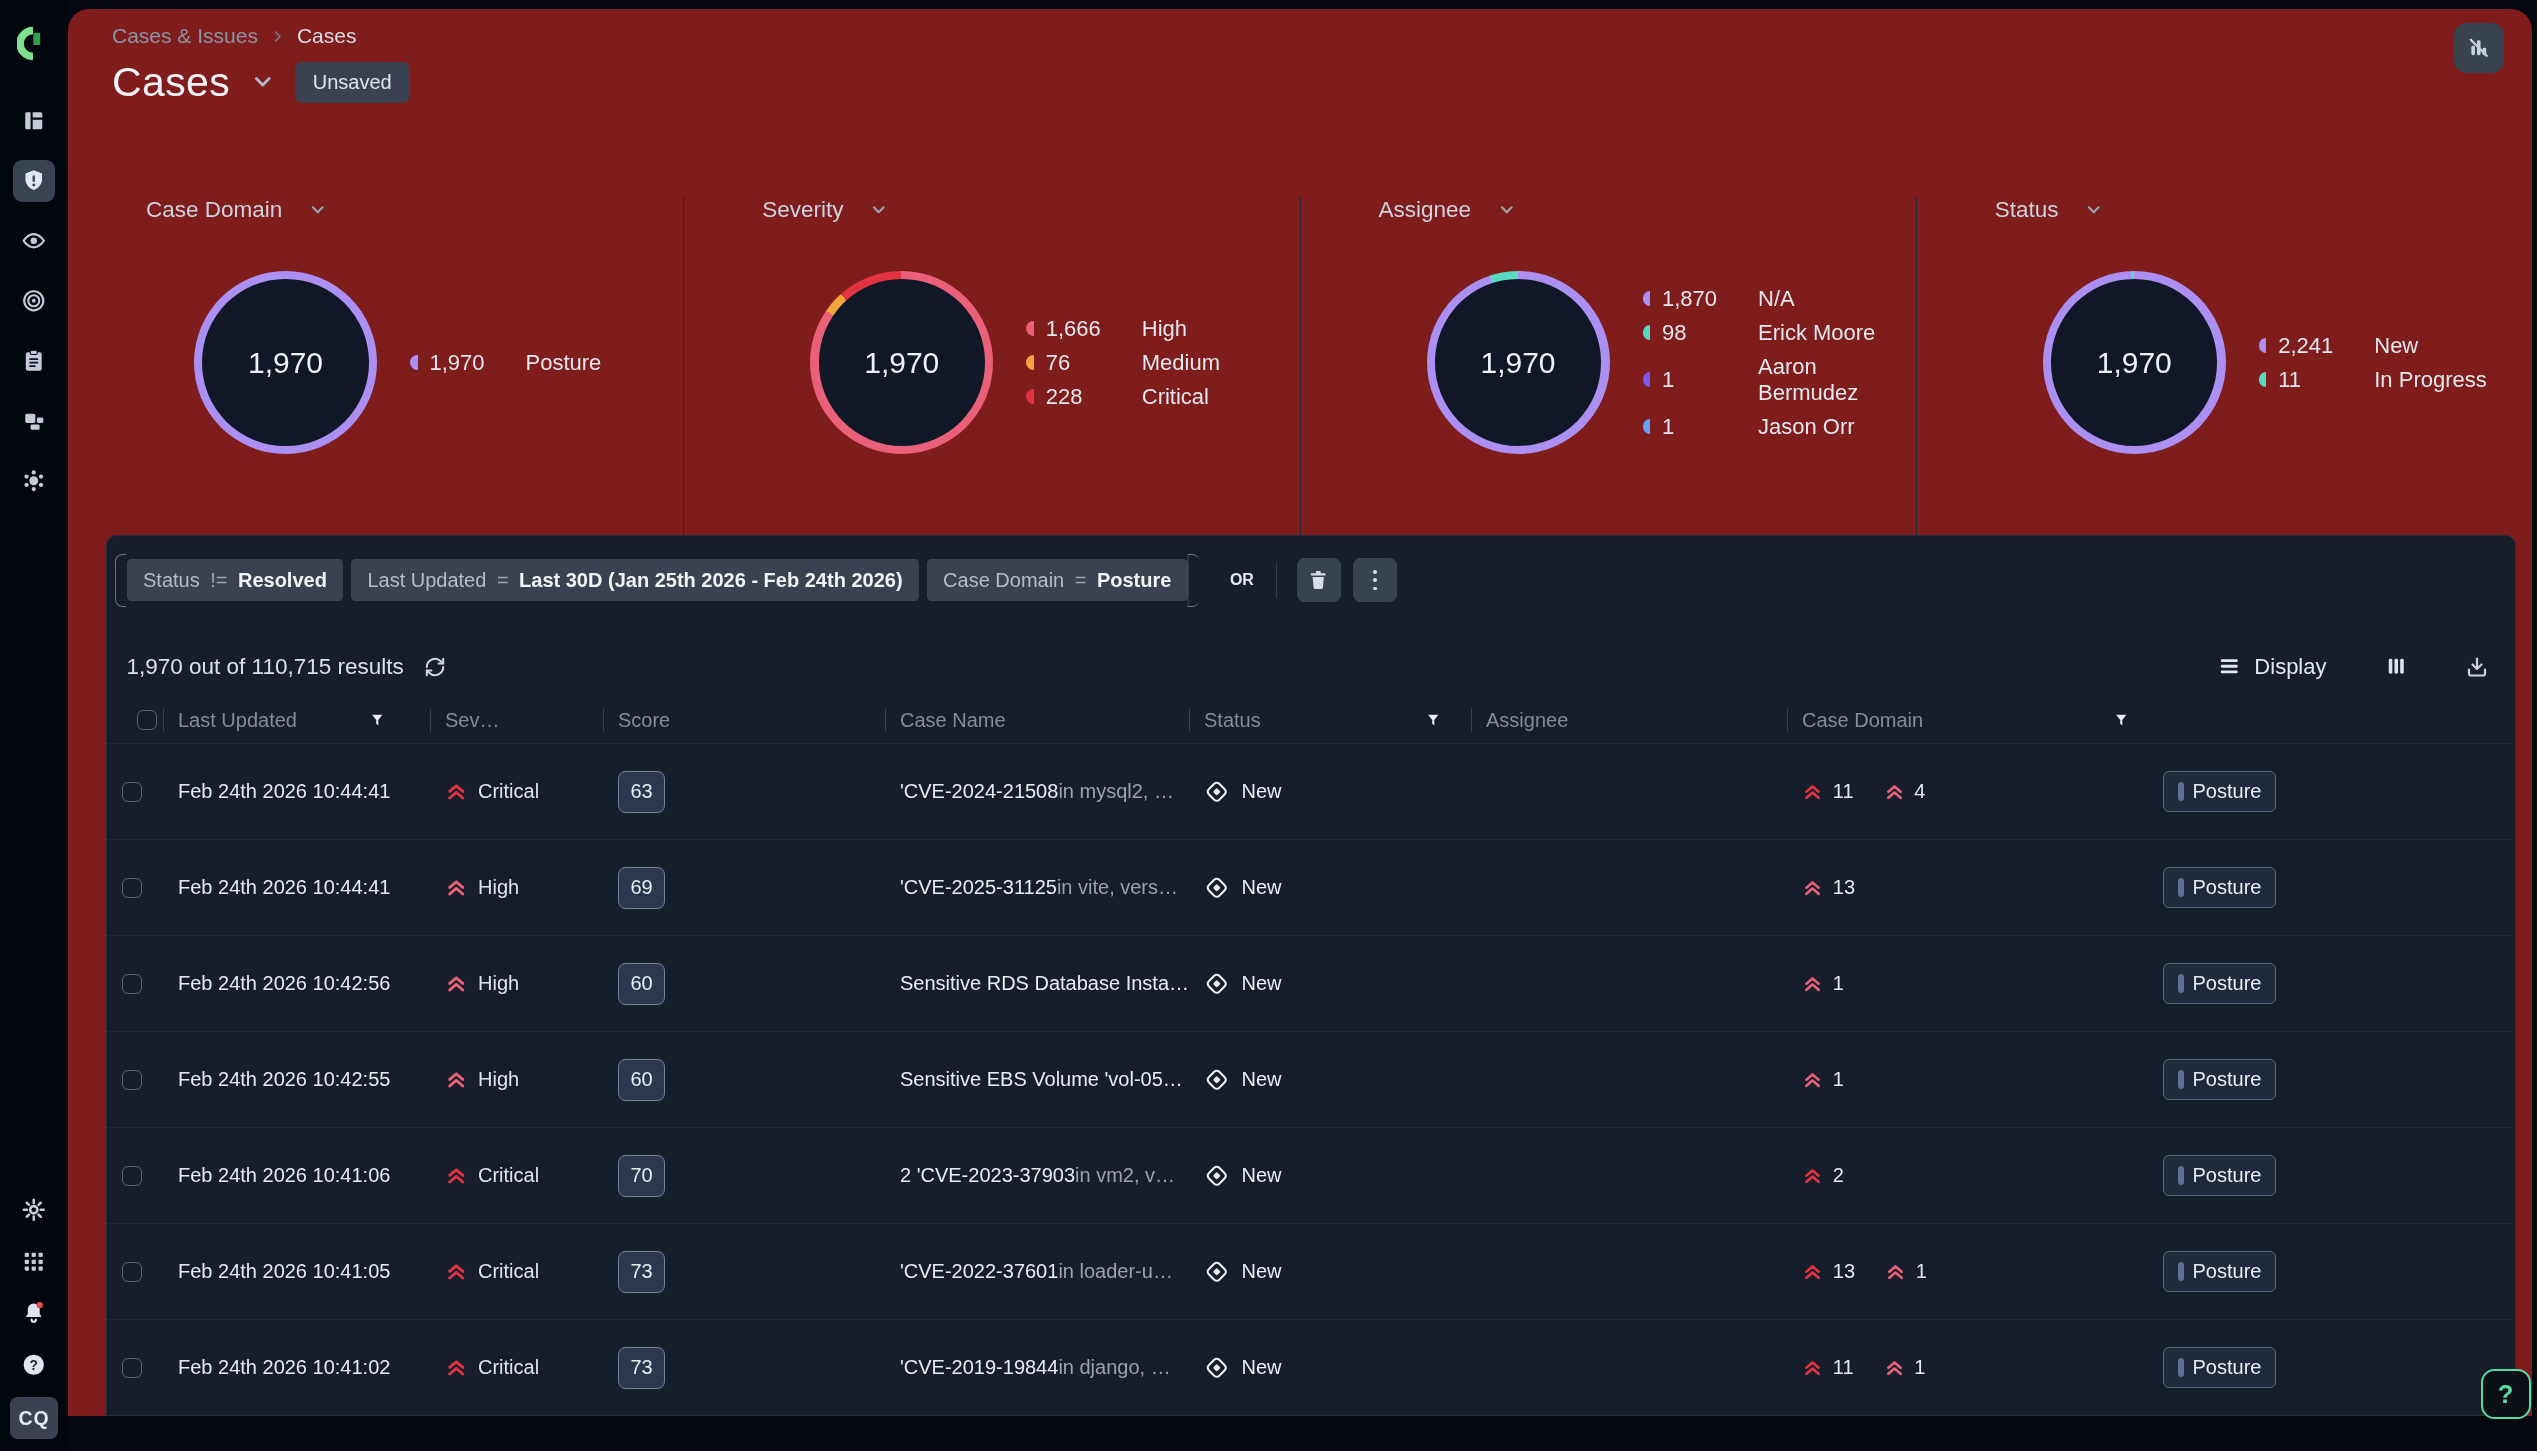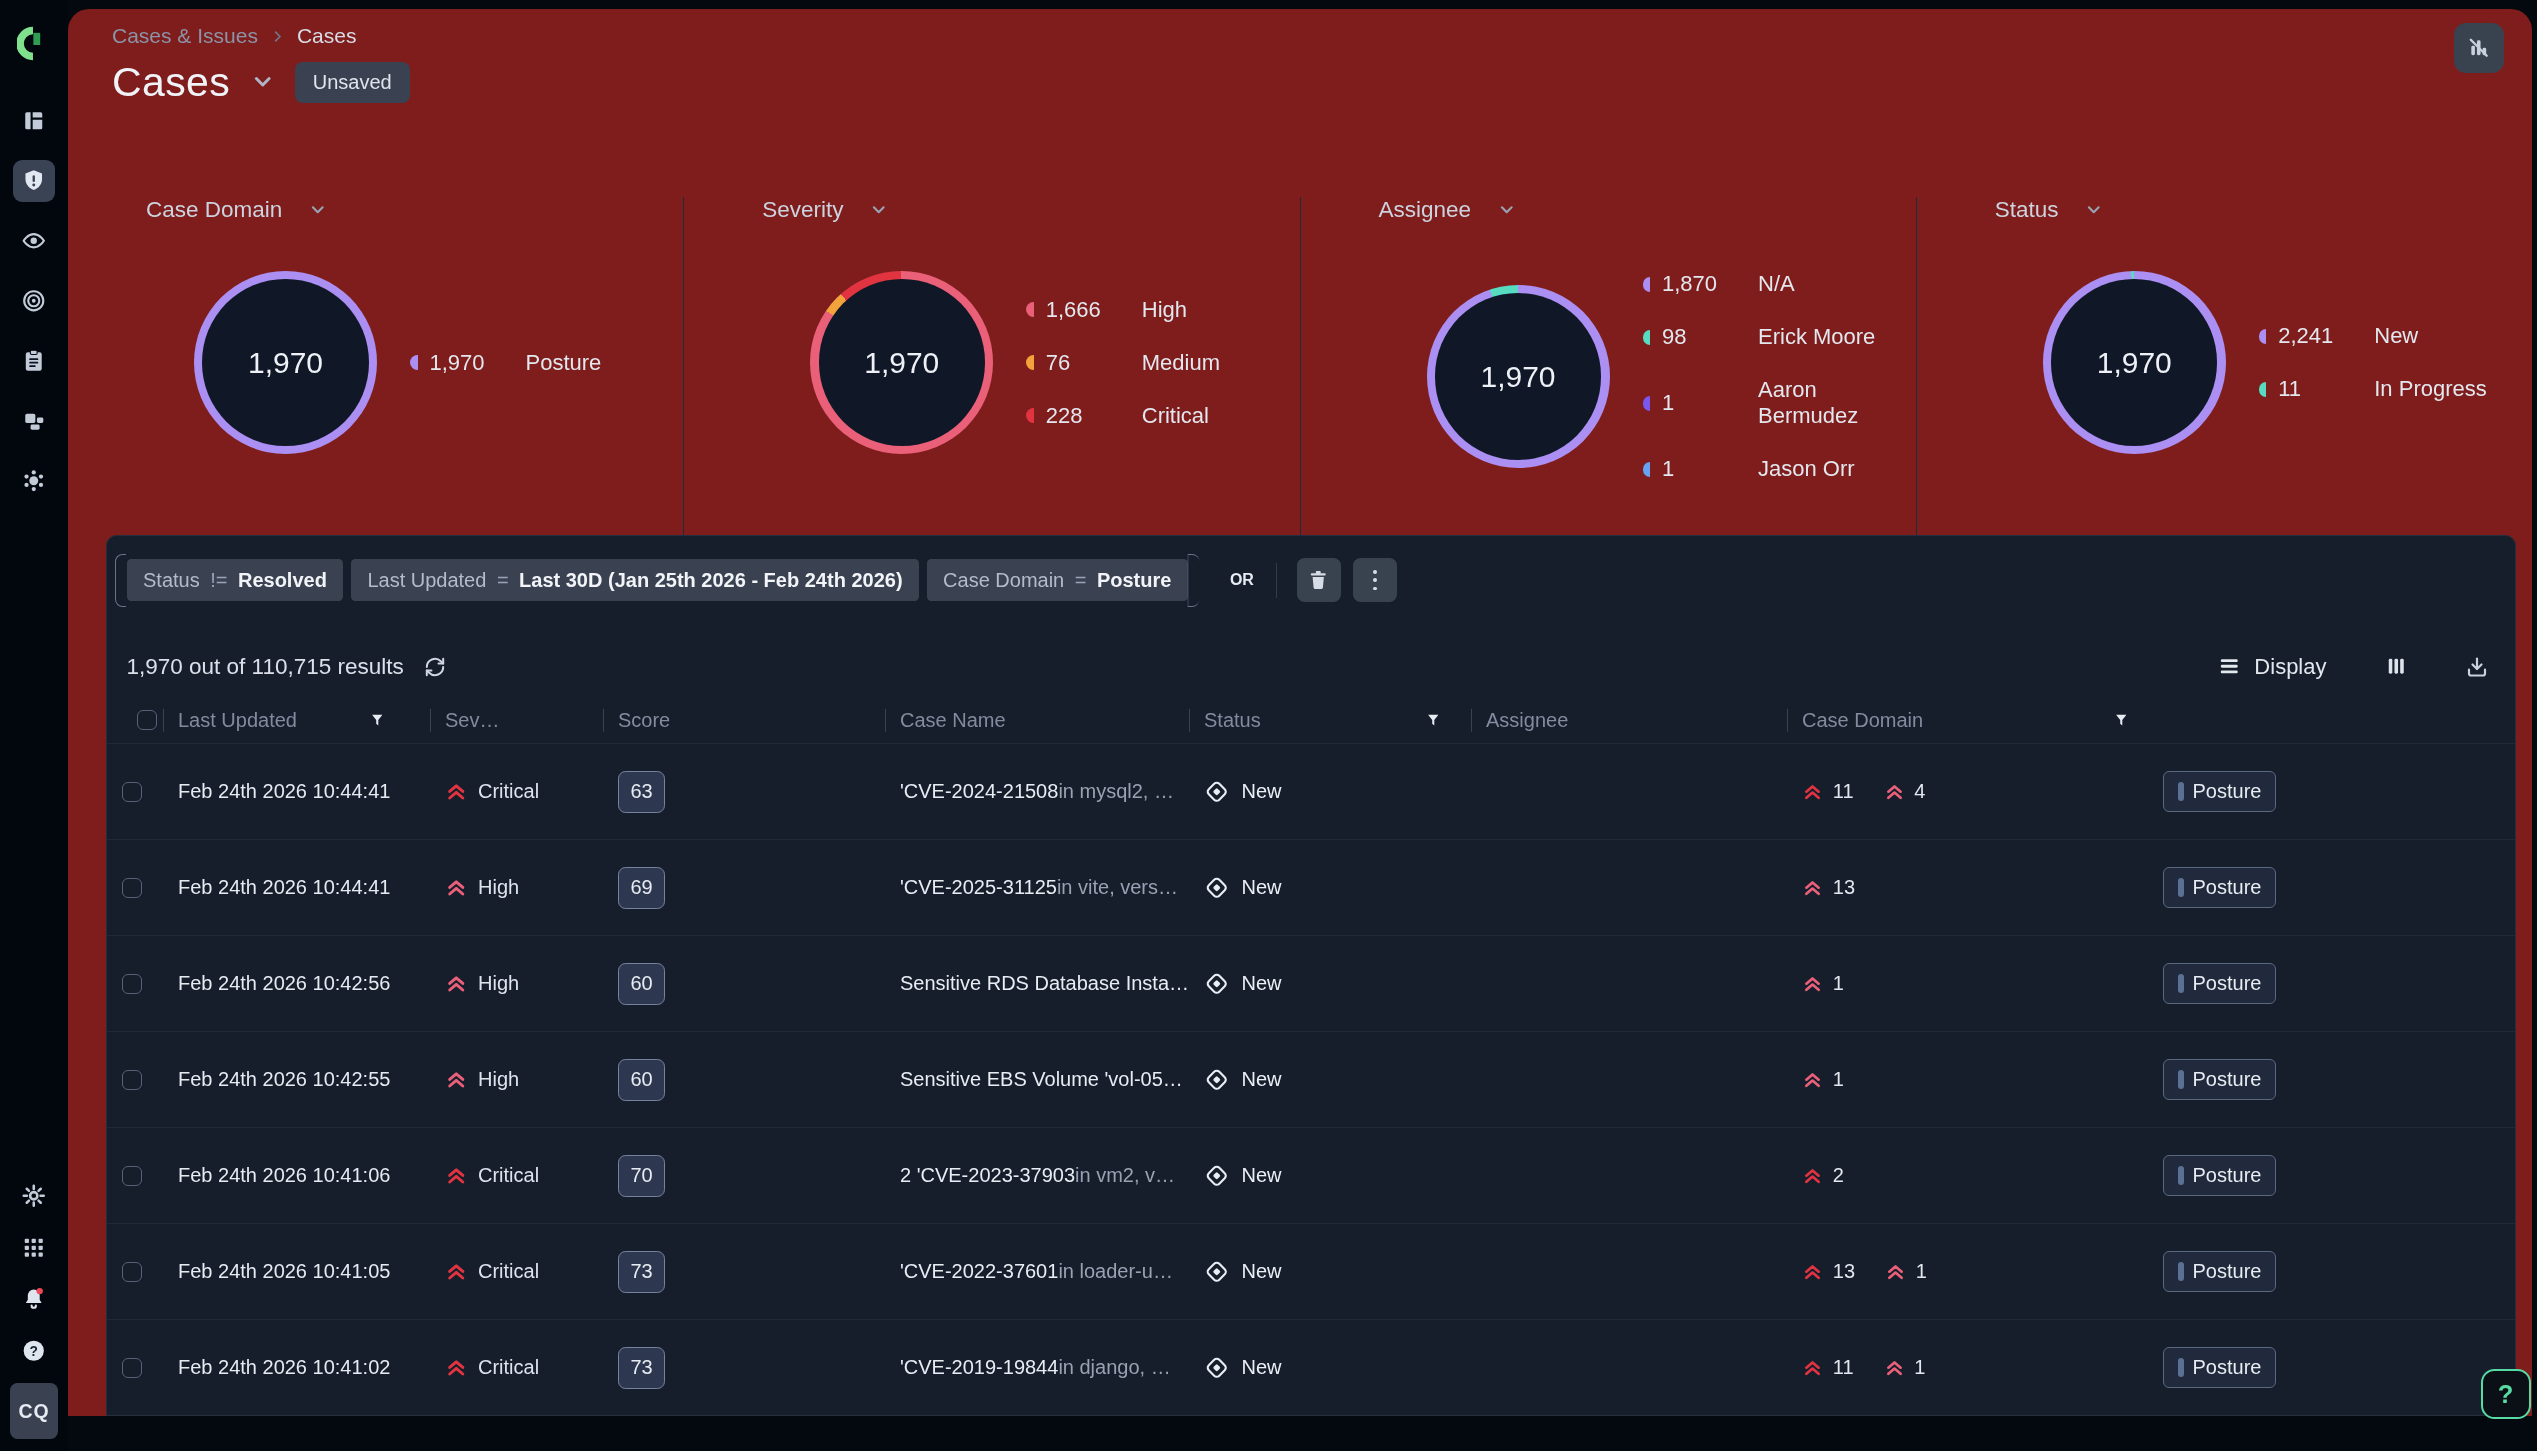--- a/index.html
+++ b/index.html
@@ -13,21 +13,21 @@
   svg { display:block; }
 
   
   .sidebar { position:absolute; left:0; top:0; width:68px; height:100%; background:#02060d; display:flex; flex-direction:column; align-items:center; z-index:5; }
   .logo { margin:25.5px 0 39px; }
   .nav-item { width:42px; height:42px; margin-bottom:18px; display:flex; align-items:center; justify-content:center; border-radius:9px; cursor:pointer; }
   .nav-item.active { background:#3a4353; }
   .nav-item svg { width:25.5px; height:25.5px; }
   .side-bottom { margin-top:auto; display:flex; flex-direction:column; align-items:center; }
   .side-bottom .nav-item { margin-bottom:13.5px; width:38px; height:38px; }
-  .avatar { width:48px; height:56px; border-radius:7.5px; background:#3a4252; display:flex; align-items:center; justify-content:center; font-size:19.5px; font-weight:bold; color:#e6eaf1; letter-spacing:0.8px; margin-bottom:12px; cursor:pointer; }
+  .avatar { width:48px; height:42px; border-radius:7.5px; background:#3a4252; display:flex; align-items:center; justify-content:center; font-size:19.5px; font-weight:bold; color:#e6eaf1; letter-spacing:0.8px; margin-bottom:12px; cursor:pointer; }
 
   
   .main { position:absolute; left:68px; top:9px; right:6px; bottom:35px; background:#7f1d1d; border-radius:21px 21px 0 0; display:flex; flex-direction:column; overflow:hidden; }
 
   .page-header { padding:15px 28.5px 0 44px; position:relative; height:113px; }
   .breadcrumb { display:flex; align-items:center; gap:12px; font-size:21px; color:#8b94a6; }
   .breadcrumb .current { color:#d7dce5; }
   .crumb-chev { width:15px; height:15px; stroke:#6f7889; stroke-width:2.6; fill:none; stroke-linecap:round; stroke-linejoin:round; }
   .title-row { display:flex; align-items:center; gap:19.5px; margin-top:10.5px; }
   .page-title { font-size:41px; color:#f0f3f7; letter-spacing:0.4px; }
@@ -39,21 +39,21 @@
   .charts-row { height:413px; padding-top:75px; display:flex; }
   .chart-sec { flex:1; padding-left:78px; }
   .chart-sec + .chart-sec { border-left:0.8px solid #222b3a; }
   .chart-head { display:flex; align-items:center; gap:25.5px; cursor:pointer; width:max-content; }
   .chart-title { font-size:22.5px; color:#ccd3de; }
   .chev { width:19.5px; height:19.5px; stroke:#99a3b4; stroke-width:2.6; fill:none; stroke-linecap:round; stroke-linejoin:round; }
   .donut-row { display:flex; align-items:center; gap:33px; margin-top:48px; margin-left:48px; }
   .donut { width:183px; height:183px; border-radius:50%; position:relative; flex:none; }
   .donut-hole { position:absolute; inset:8.3px; border-radius:50%; background:#101828; display:flex; align-items:center; justify-content:center; }
   .donut-total { font-size:30px; color:#eef1f6; }
-  .legend { display:flex; flex-direction:column; gap:27px; }
+  .legend { display:flex; flex-direction:column; gap:8px; }
   .leg-item { display:flex; align-items:center; gap:12px; cursor:pointer; }
   .leg-marker { width:7.5px; height:15px; border-radius:7.5px 0 0 7.5px; flex:none; }
   .leg-count { font-size:22px; color:#e3e7ee; min-width:84px; }
   .leg-label { font-size:22px; color:#e3e7ee; }
 
   
   .panel { flex:1; margin:0 16.5px 0 38px; background:#161e2c; border:0.8px solid #242e3d; border-radius:10.5px 10.5px 0 0; display:flex; flex-direction:column; overflow:hidden; }
 
   .filter-row { padding:18px 18px 0 7.5px; display:flex; align-items:center; }
   .chip-group { position:relative; display:flex; gap:7.5px; padding:5.3px 12px; }

